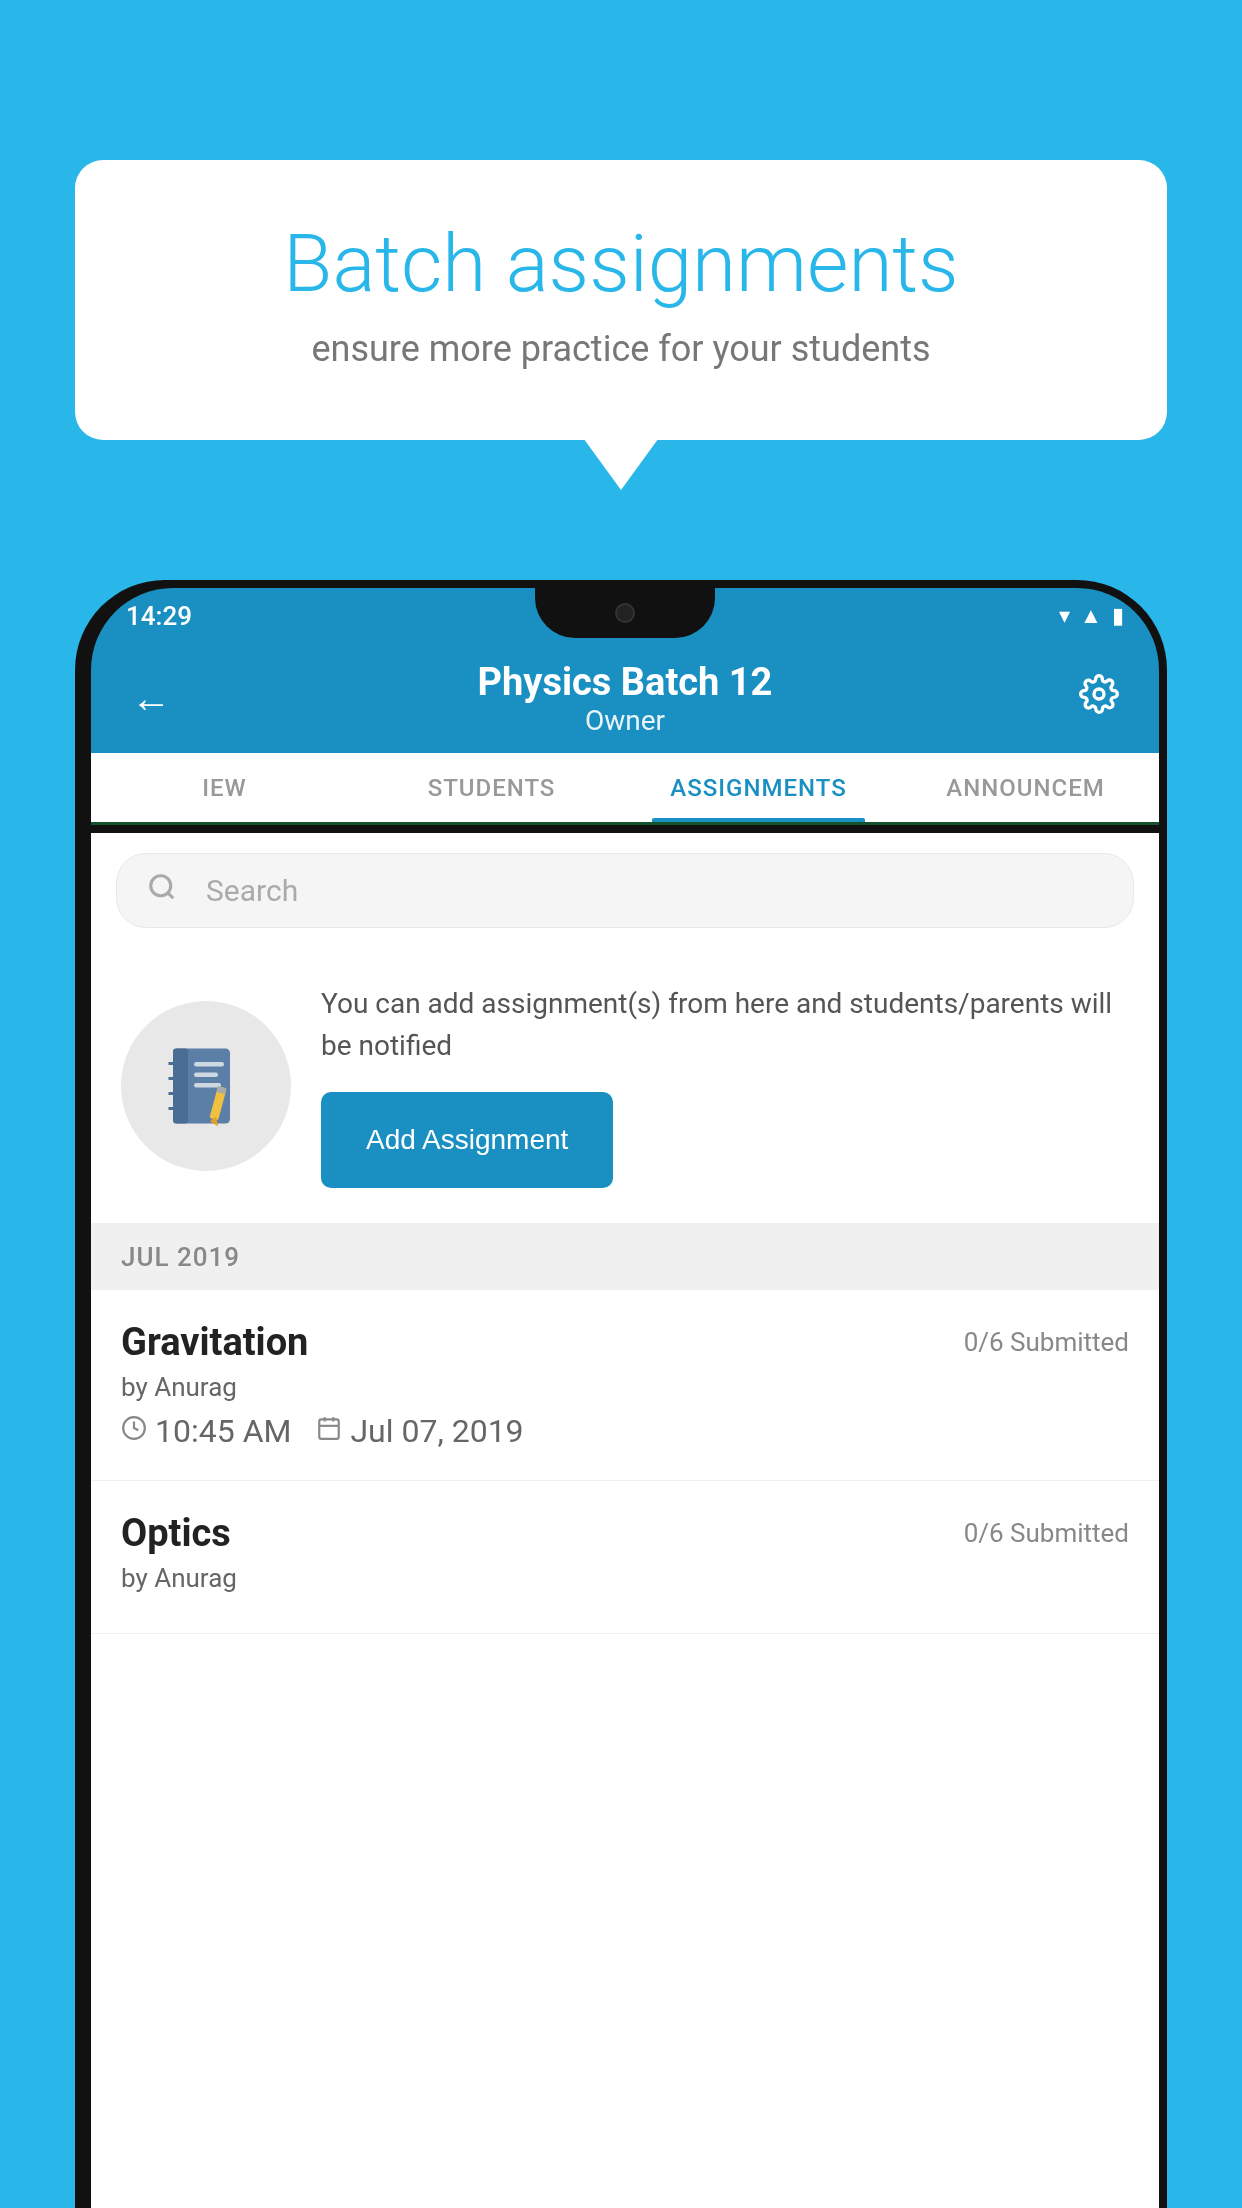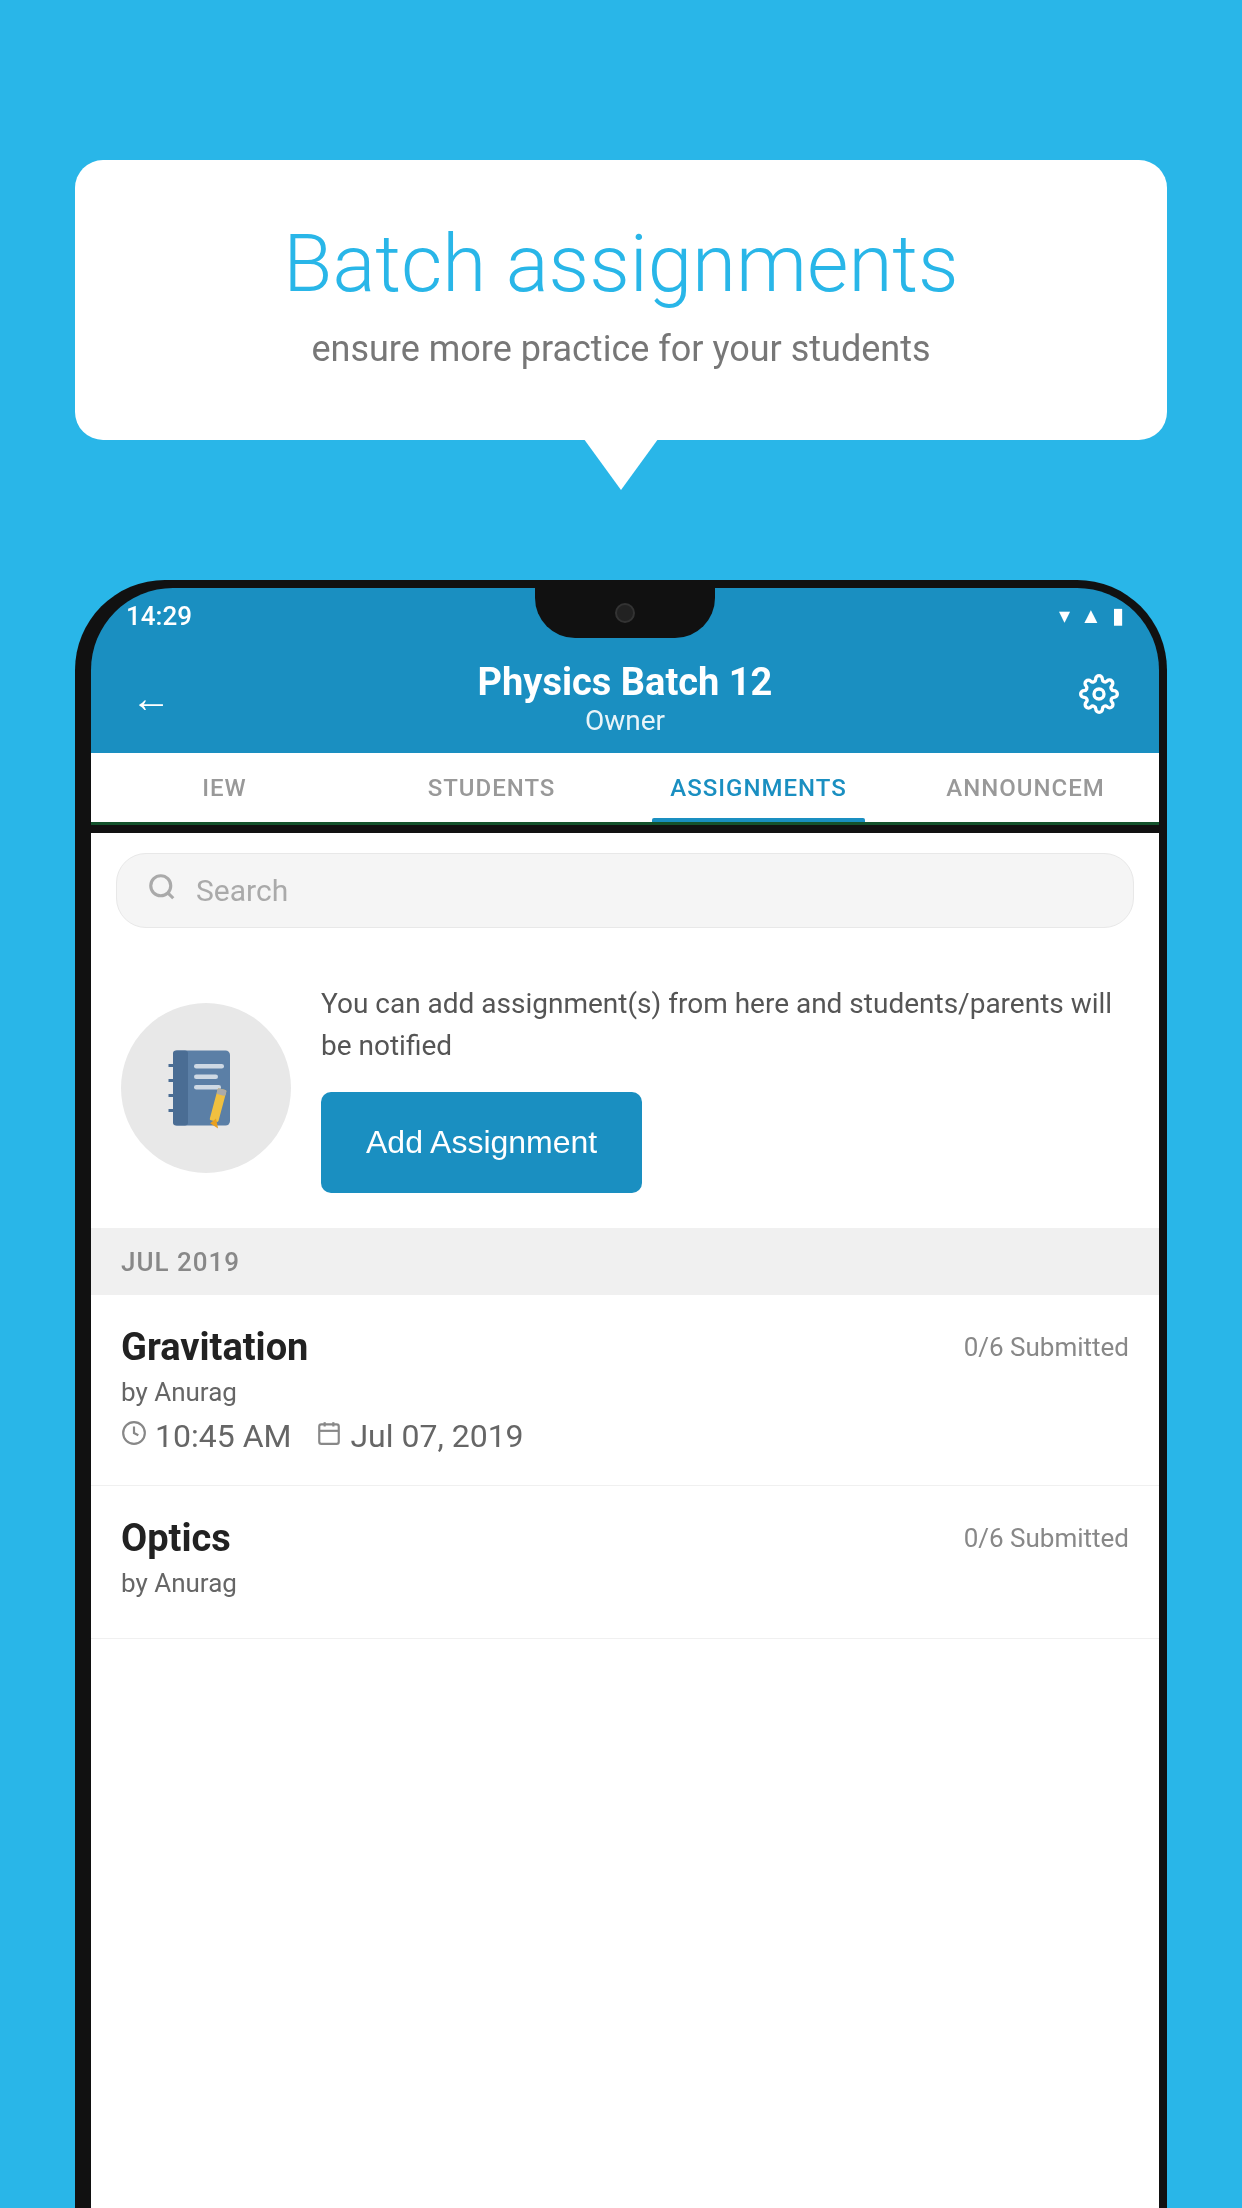--- a/index.html
+++ b/index.html
@@ -239,21 +239,21 @@
       padding: 20px 25px;
       background: white;
     }
 
     .search-bar {
       display: flex;
       align-items: center;
       background: #f5f5f5;
       border-radius: 30px;
       padding: 18px 30px;
-      gap: 19px;
+      gap: 29px;
       border: 1px solid #e8e8e8;
     }
 
     .search-icon-wrap {
       color: #aaa;
       font-size: 30px;
     }
 
     .search-input-text {
       font-size: 30px;
@@ -290,21 +290,21 @@
       line-height: 1.5;
       margin-bottom: 25px;
     }
 
     .add-assignment-btn {
       background: #1a8fc1;
       color: white;
       border: none;
       border-radius: 10px;
       padding: 32px 45px;
-      font-size: 32px;
+      font-size: 28px;
       font-weight: 500;
       cursor: pointer;
     }
 
     
     .month-header {
       background: #f0f0f0;
       padding: 18px 30px;
       font-size: 26px;
       color: #888;

